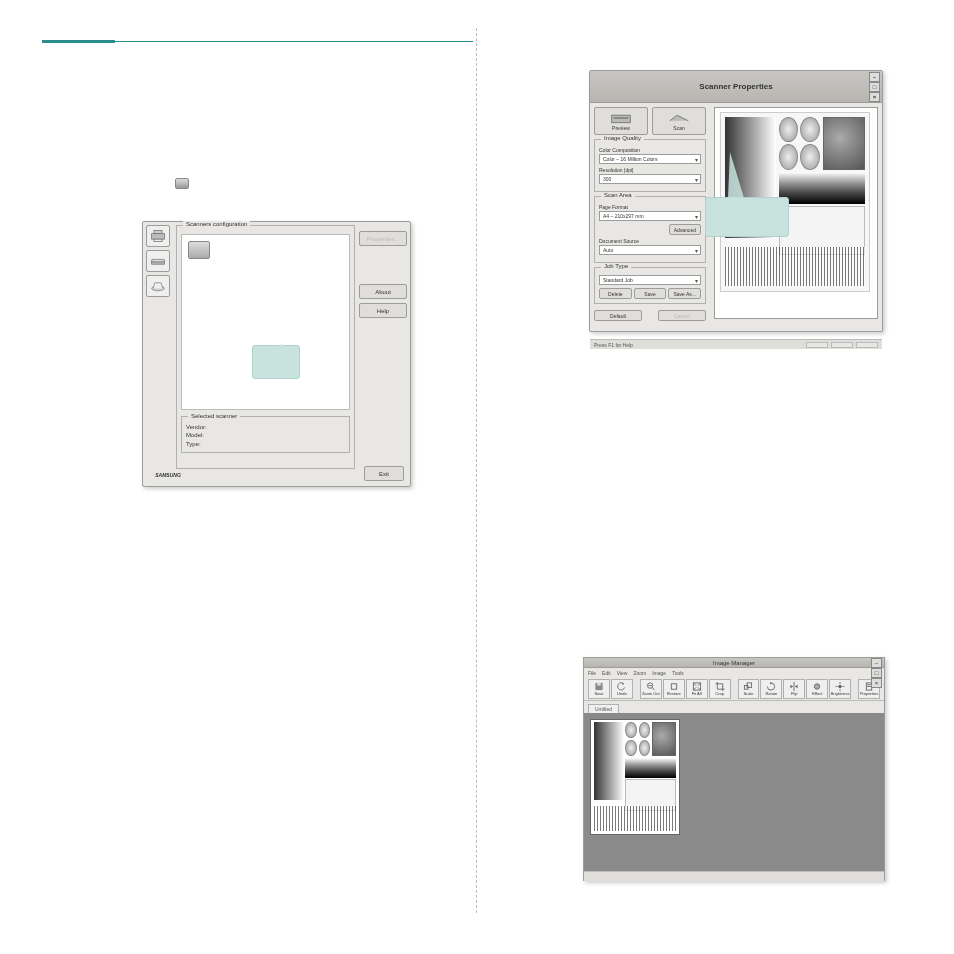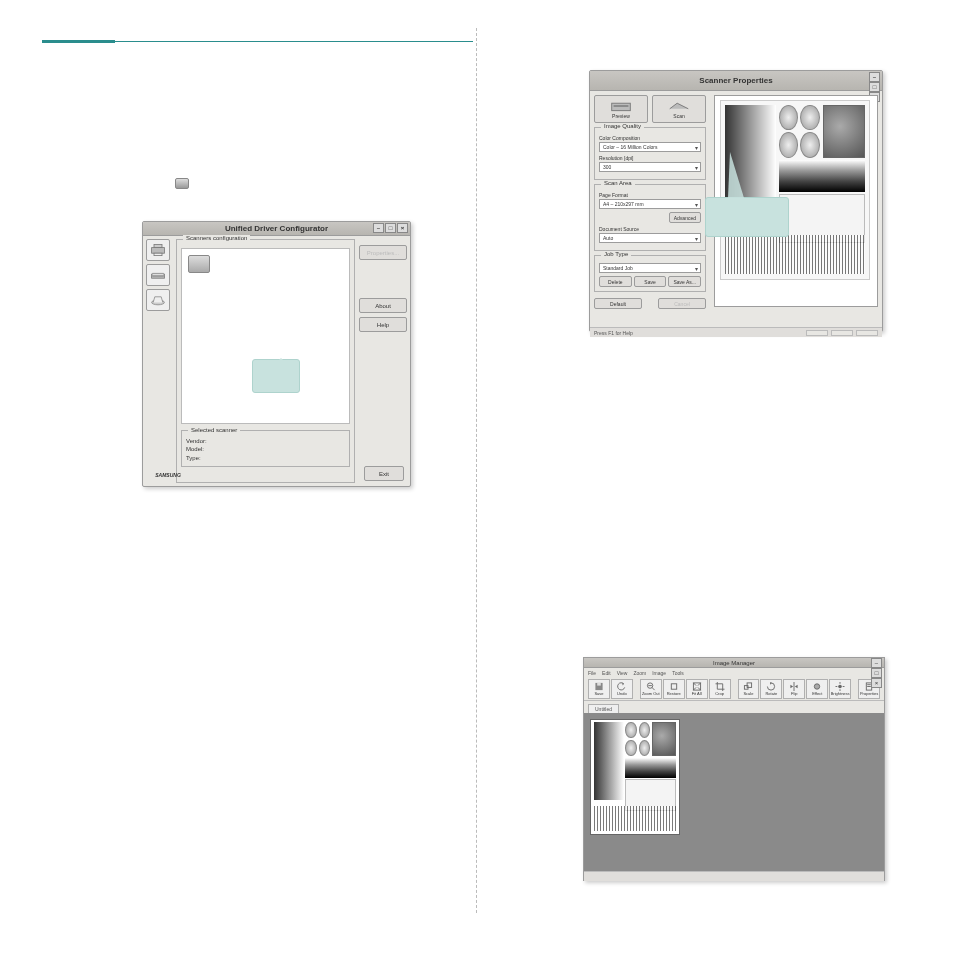--- a/index.html
+++ b/index.html
@@ -212,21 +212,21 @@
     left: 589px;
     top: 70px;
     width: 294px;
     height: 262px;
     background: #e8e7e3;
     border: 1px solid #9c9c9c;
     border-radius: 2px;
     box-shadow: 2px 2px 4px rgba(0,0,0,0.2);
   }
   .sp-titlebar {
-    height: 20px;
+    height: 32px;
     background: linear-gradient(#c8c6c2,#b7b5b0);
     border-bottom: 1px solid #9c9c9c;
     display: flex;
     align-items: center;
     justify-content: center;
     position: relative;
     font-weight: bold;
     font-size: 8px;
     color: #333;
   }
@@ -491,28 +491,20 @@
 </head>
 <body>
 
 <div class="teal-bar"></div>
 <div class="teal-line"></div>
 <div class="dash-line"></div>
 
 <div class="scanner-icon-top"></div>
 
 <div class="udc-window">
-  <div class="udc-titlebar">
-    <span>Unified Driver Configurator</span>
-    <div class="winbtns">
-      <div class="winbtn">–</div>
-      <div class="winbtn">□</div>
-      <div class="winbtn">×</div>
-    </div>
-  </div>
   <div class="udc-body">
     <div class="udc-sidebar">
       <div class="sidebar-btn">
         <svg viewBox="0 0 20 16">
           <rect x="5" y="1" width="10" height="4" fill="#ccc" stroke="#777"></rect>
           <rect x="2" y="5" width="16" height="7" fill="#bbb" stroke="#777"></rect>
           <rect x="5" y="12" width="10" height="3" fill="#eee" stroke="#777"></rect>
         </svg>
       </div>
       <div class="sidebar-btn">

